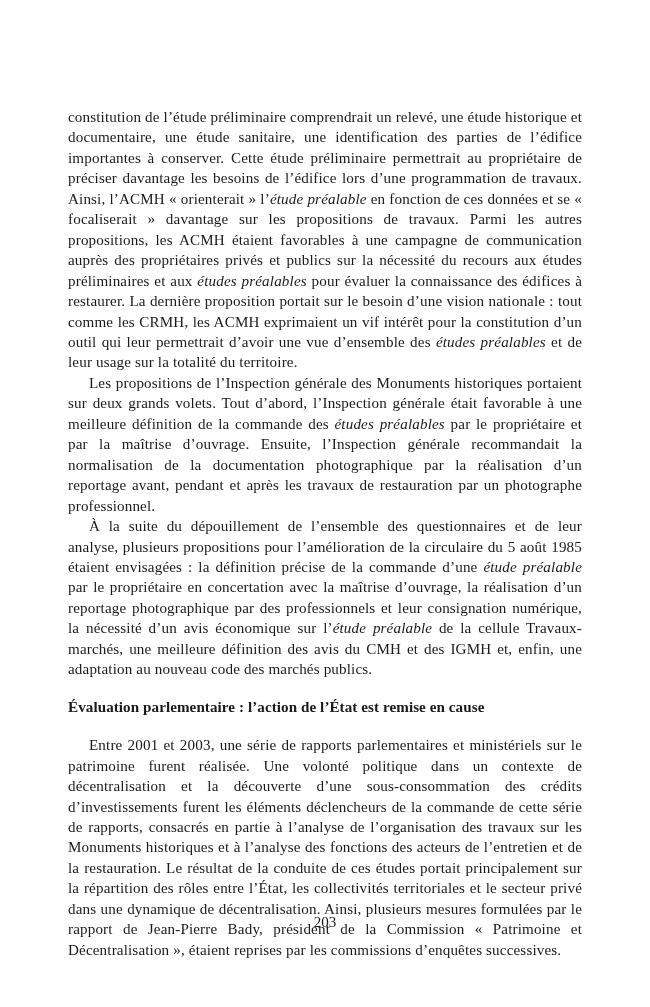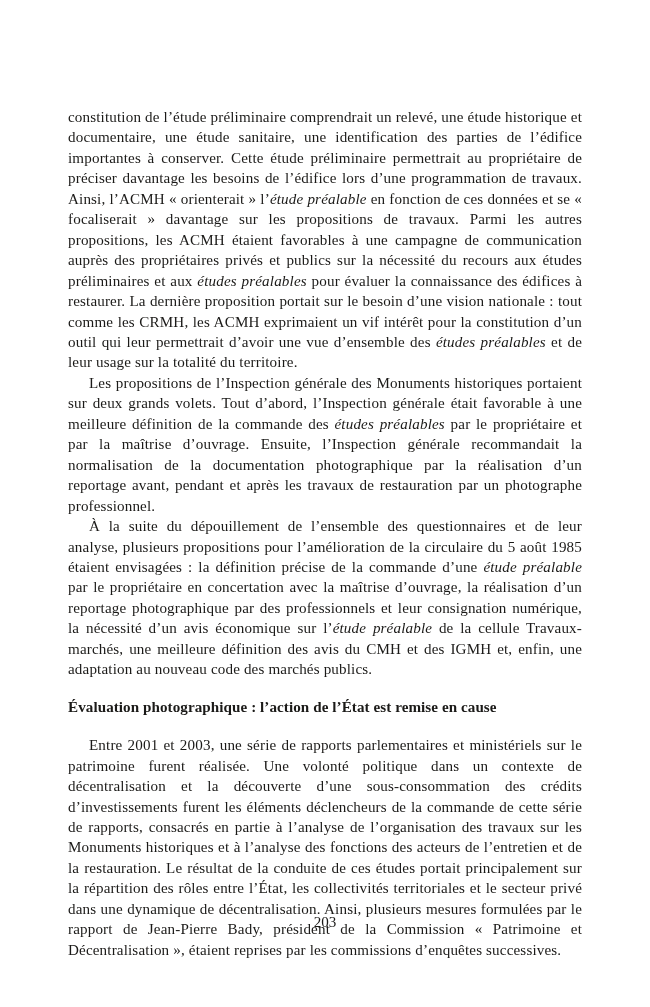--- a/index.html
+++ b/index.html
@@ -78,21 +78,21 @@
   <div class="text-column">
 
     <p class="body-par cont"><span>constitution de l’étude préliminaire comprendrait un relevé, une étude historique et documentaire, une étude sanitaire, une identification des parties de l’édifice importantes à conserver. Cette étude préliminaire permettrait au propriétaire de préciser davantage les besoins de l’édifice lors d’une programmation de travaux. Ainsi, l’ACMH « orienterait » l’</span><em class="it">étude préalable</em><span> en fonction de ces données et se « focaliserait » davantage sur les propositions de travaux. Parmi les autres propositions, les ACMH étaient favorables à une campagne de communication auprès des propriétaires privés et publics sur la nécessité du recours aux études préliminaires et aux </span><em class="it">études préalables</em><span> pour évaluer la connaissance des édifices à restaurer. La dernière proposition portait sur le besoin d’une vision nationale : tout comme les CRMH, les ACMH exprimaient un vif intérêt pour la constitution d’un outil qui leur permettrait d’avoir une vue d’ensemble des </span><em class="it">études préalables</em><span> et de leur usage sur la totalité du territoire.</span></p>
 
     <p class="body-par indent"><span>Les propositions de l’Inspection générale des Monuments historiques portaient sur deux grands volets. Tout d’abord, l’Inspection générale était favorable à une meilleure définition de la commande des </span><em class="it">études préalables</em><span> par le propriétaire et par la maîtrise d’ouvrage. Ensuite, l’Inspection générale recommandait la normalisation de la documentation photographique par la réalisation d’un reportage avant, pendant et après les travaux de restauration par un photographe professionnel.</span></p>
 
     <p class="body-par indent"><span>À la suite du dépouillement de l’ensemble des questionnaires et de leur analyse, plusieurs propositions pour l’amélioration de la circulaire du 5 août 1985 étaient envisagées : la définition précise de la commande d’une </span><em class="it">étude préalable</em><span> par le propriétaire en concertation avec la maîtrise d’ouvrage, la réalisation d’un reportage photographique par des professionnels et leur consignation numérique, la nécessité d’un avis économique sur l’</span><em class="it">étude préalable</em><span> de la cellule Travaux-marchés, une meilleure définition des avis du CMH et des IGMH et, enfin, une adaptation au nouveau code des marchés publics.</span></p>
 
     <div class="gap-before-heading"></div>
 
-    <p class="section-heading">Évaluation photographique : l’action de l’État est remise en cause</p>
+    <p class="section-heading">Évaluation parlementaire : l’action de l’État est remise en cause</p>
 
     <div class="gap-after-heading"></div>
 
     <p class="body-par indent">Entre 2001 et 2003, une série de rapports parlementaires et ministériels sur le patrimoine furent réalisée. Une volonté politique dans un contexte de décentralisation et la découverte d’une sous-consommation des crédits d’investissements furent les éléments déclencheurs de la commande de cette série de rapports, consacrés en partie à l’analyse de l’organisation des travaux sur les Monuments historiques et à l’analyse des fonctions des acteurs de l’entretien et de la restauration. Le résultat de la conduite de ces études portait principalement sur la répartition des rôles entre l’État, les collectivités territoriales et le secteur privé dans une dynamique de décentralisation. Ainsi, plusieurs mesures formulées par le rapport de Jean-Pierre Bady, président de la Commission « Patrimoine et Décentralisation », étaient reprises par les commissions d’enquêtes successives.</p>
 
   </div>
 
   <div class="folio">203</div>
 
 </div>

